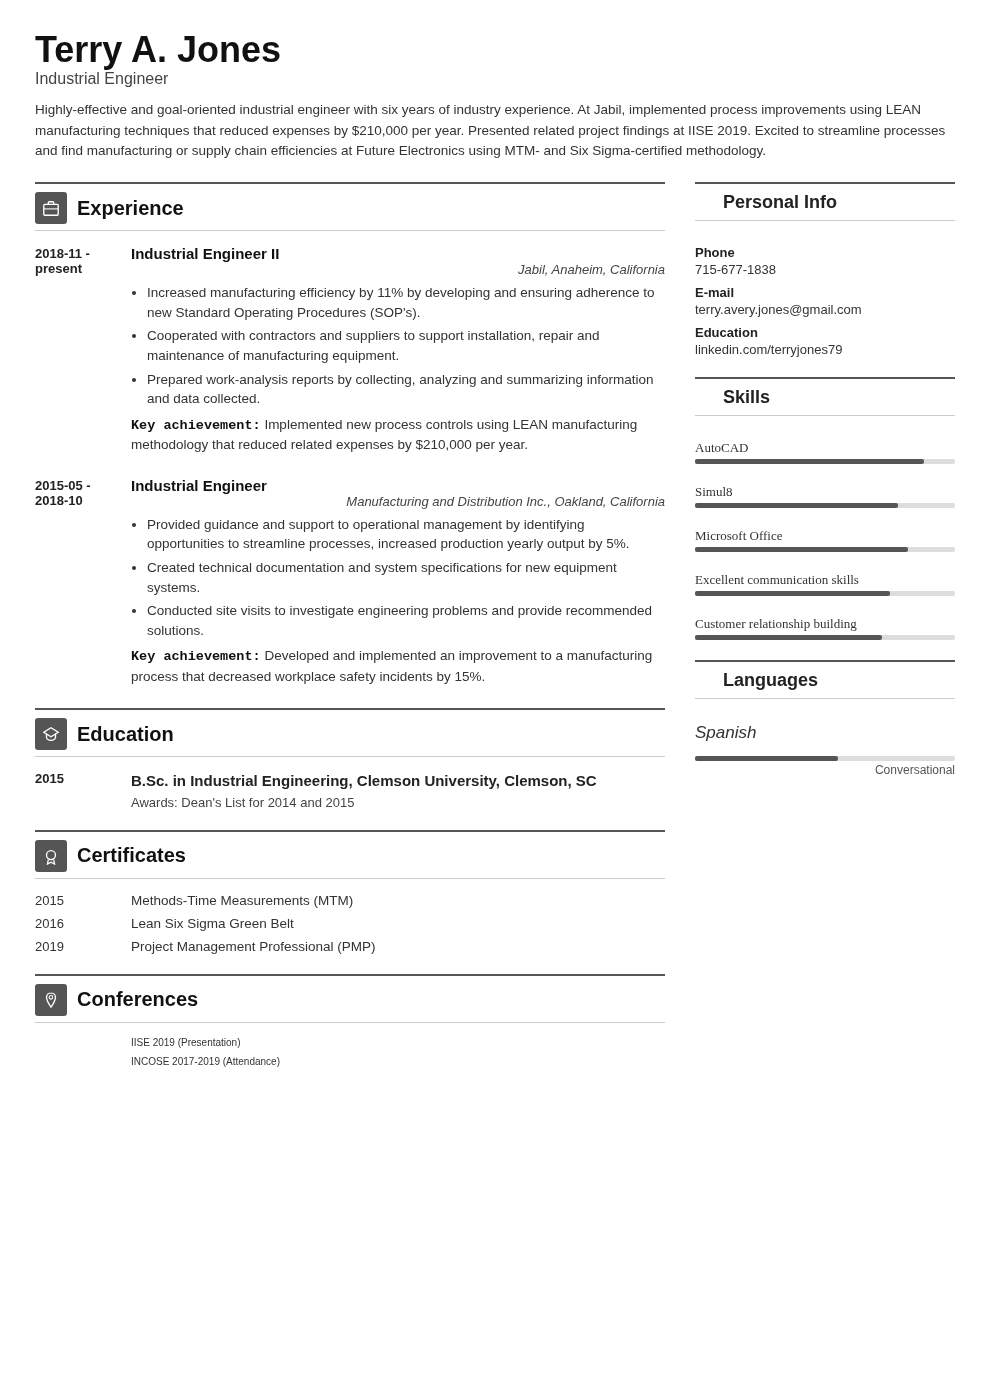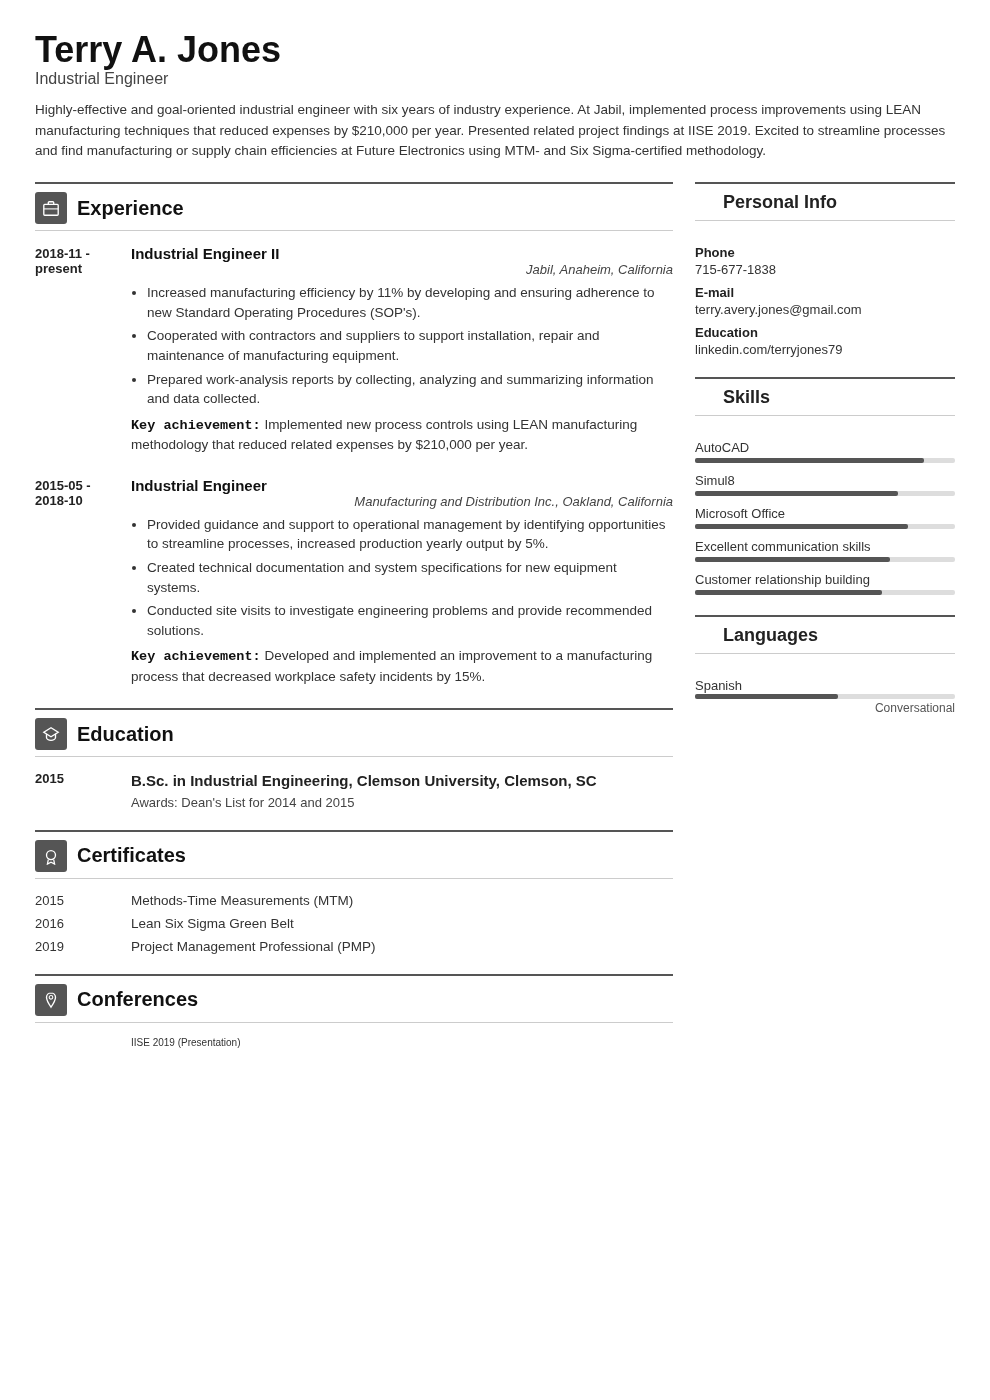--- a/index.html
+++ b/index.html
@@ -24,21 +24,21 @@
       margin-bottom: 12px;
     }
     .header-summary {
       font-size: 13.5px;
       color: #333;
       line-height: 1.55;
       margin-bottom: 20px;
     }
     .two-col {
       display: flex;
-      gap: 22px;
+      gap: 30px;
     }
     .left-col {
       flex: 1 1 0;
       min-width: 0;
     }
     .right-col {
       width: 260px;
       flex-shrink: 0;
     }
     
@@ -173,36 +173,36 @@
       font-size: 13px;
       font-weight: 700;
       margin-bottom: 2px;
       margin-top: 8px;
     }
     .info-value {
       font-size: 13px;
       color: #333;
     }
     
-    .skill-item { margin-bottom: 10px; }
+    .skill-item { margin-bottom: 20px; font-family: Liberation Serif, serif; }
     .skill-name { font-size: 13px; color: #333; margin-bottom: 3px; }
     .skill-bar-bg {
       height: 5px;
       background: #ddd;
       border-radius: 2px;
       width: 100%;
     }
     .skill-bar-fill {
       height: 5px;
       background: #555;
       border-radius: 2px;
     }
     
     .lang-item { margin-bottom: 8px; }
-    .lang-name { font-size: 13px; color: #333; margin-bottom: 1px; }
+    .lang-name { font-size: 17px; color: #333; margin-bottom: 13px; font-style: italic; }
     .lang-level { font-size: 12px; color: #555; text-align: right; margin-top: 2px; }
     .section-wrapper { margin-bottom: 20px; }
   </style>
 </head>
 <body>
 
 <div>
   <div class="header-name">Terry A. Jones</div>
   <div class="header-title">Industrial Engineer</div>
   <div class="header-summary">Highly-effective and goal-oriented industrial engineer with six years of industry experience. At Jabil, implemented process improvements using LEAN manufacturing techniques that reduced expenses by $210,000 per year. Presented related project findings at IISE 2019. Excited to streamline processes and find manufacturing or supply chain efficiencies at Future Electronics using MTM- and Six Sigma-certified methodology.</div>
@@ -309,20 +309,24 @@
             <circle cx="10" cy="7" r="2" stroke="white" stroke-width="1.2"></circle>
           </svg>
         </div>
         <span class="section-title">Conferences</span>
       </div>
       <div id="conferences-list">
           <div class="conf-entry">
     <div class="conf-spacer"></div>
     <div class="conf-name">IISE 2019 (Presentation)</div>
   </div>
+          <div class="conf-entry">
+    <div class="conf-spacer"></div>
+    <div class="conf-name">INCOSE 2017-2019 (Attendance)</div>
+  </div>
         </div>
     </div>
 
   </div>
 
   <div class="right-col">
 
     <div class="right-section">
       <div class="right-section-header">
         <div class="icon-box">

